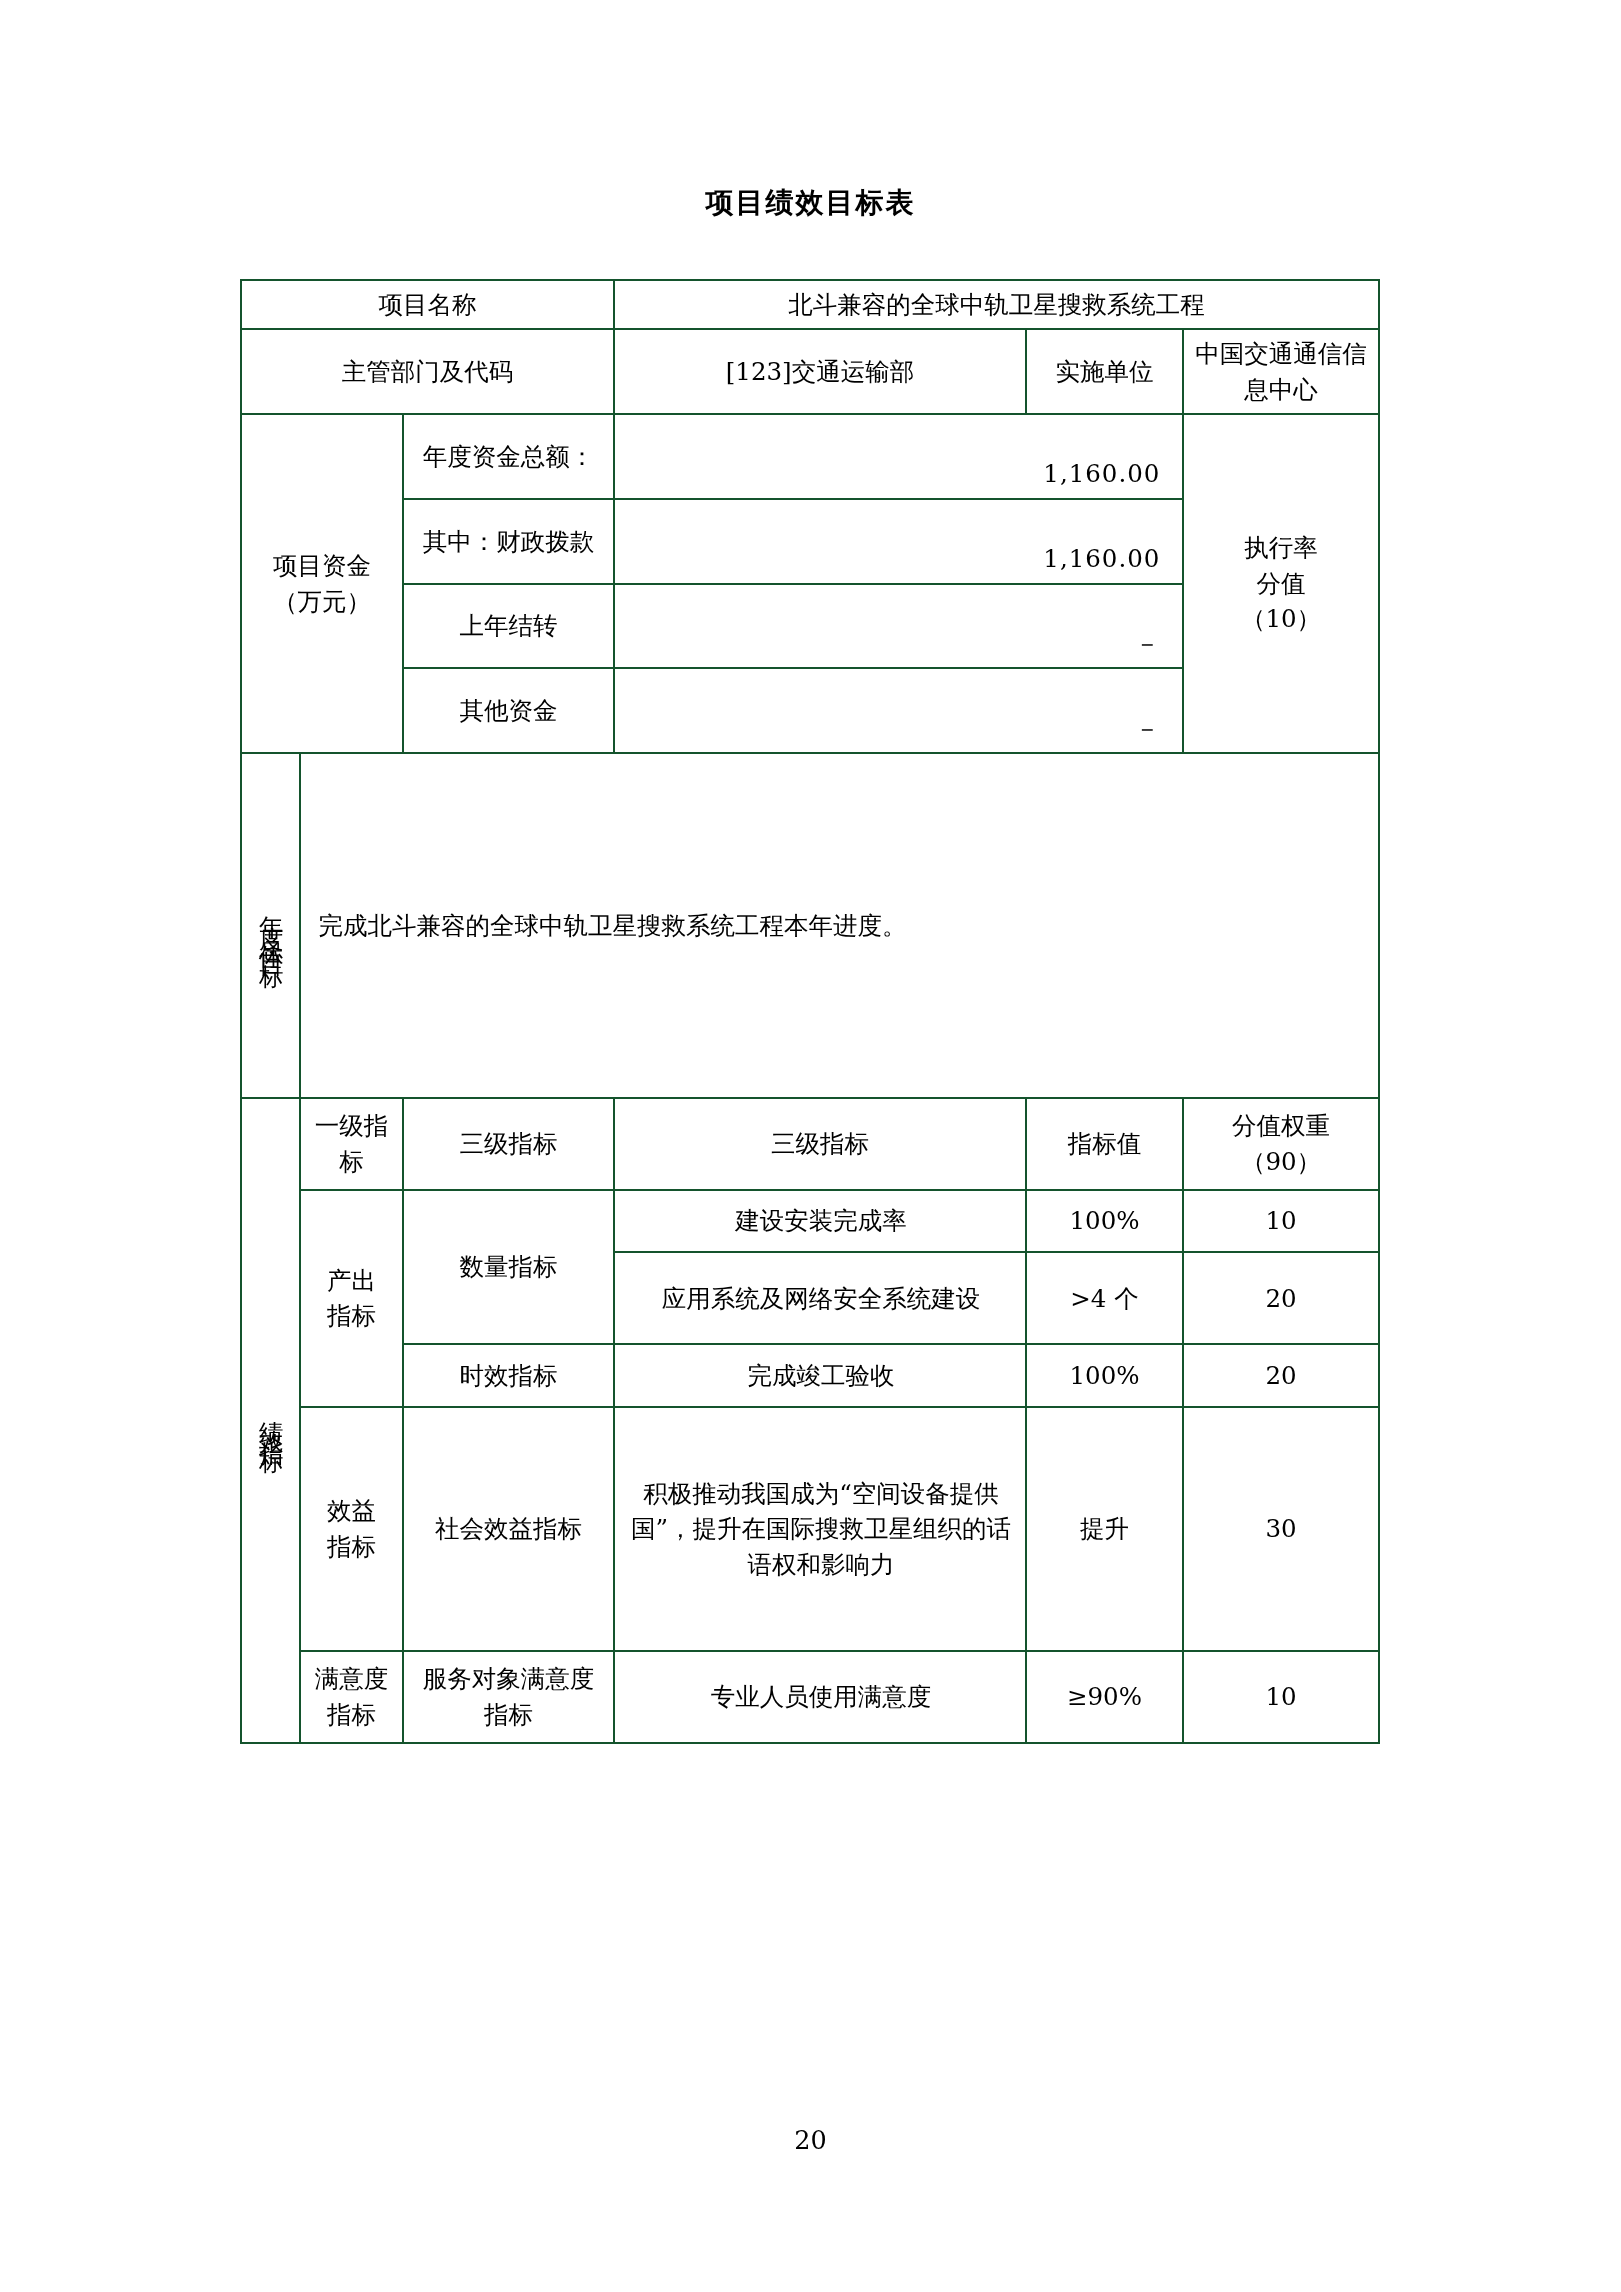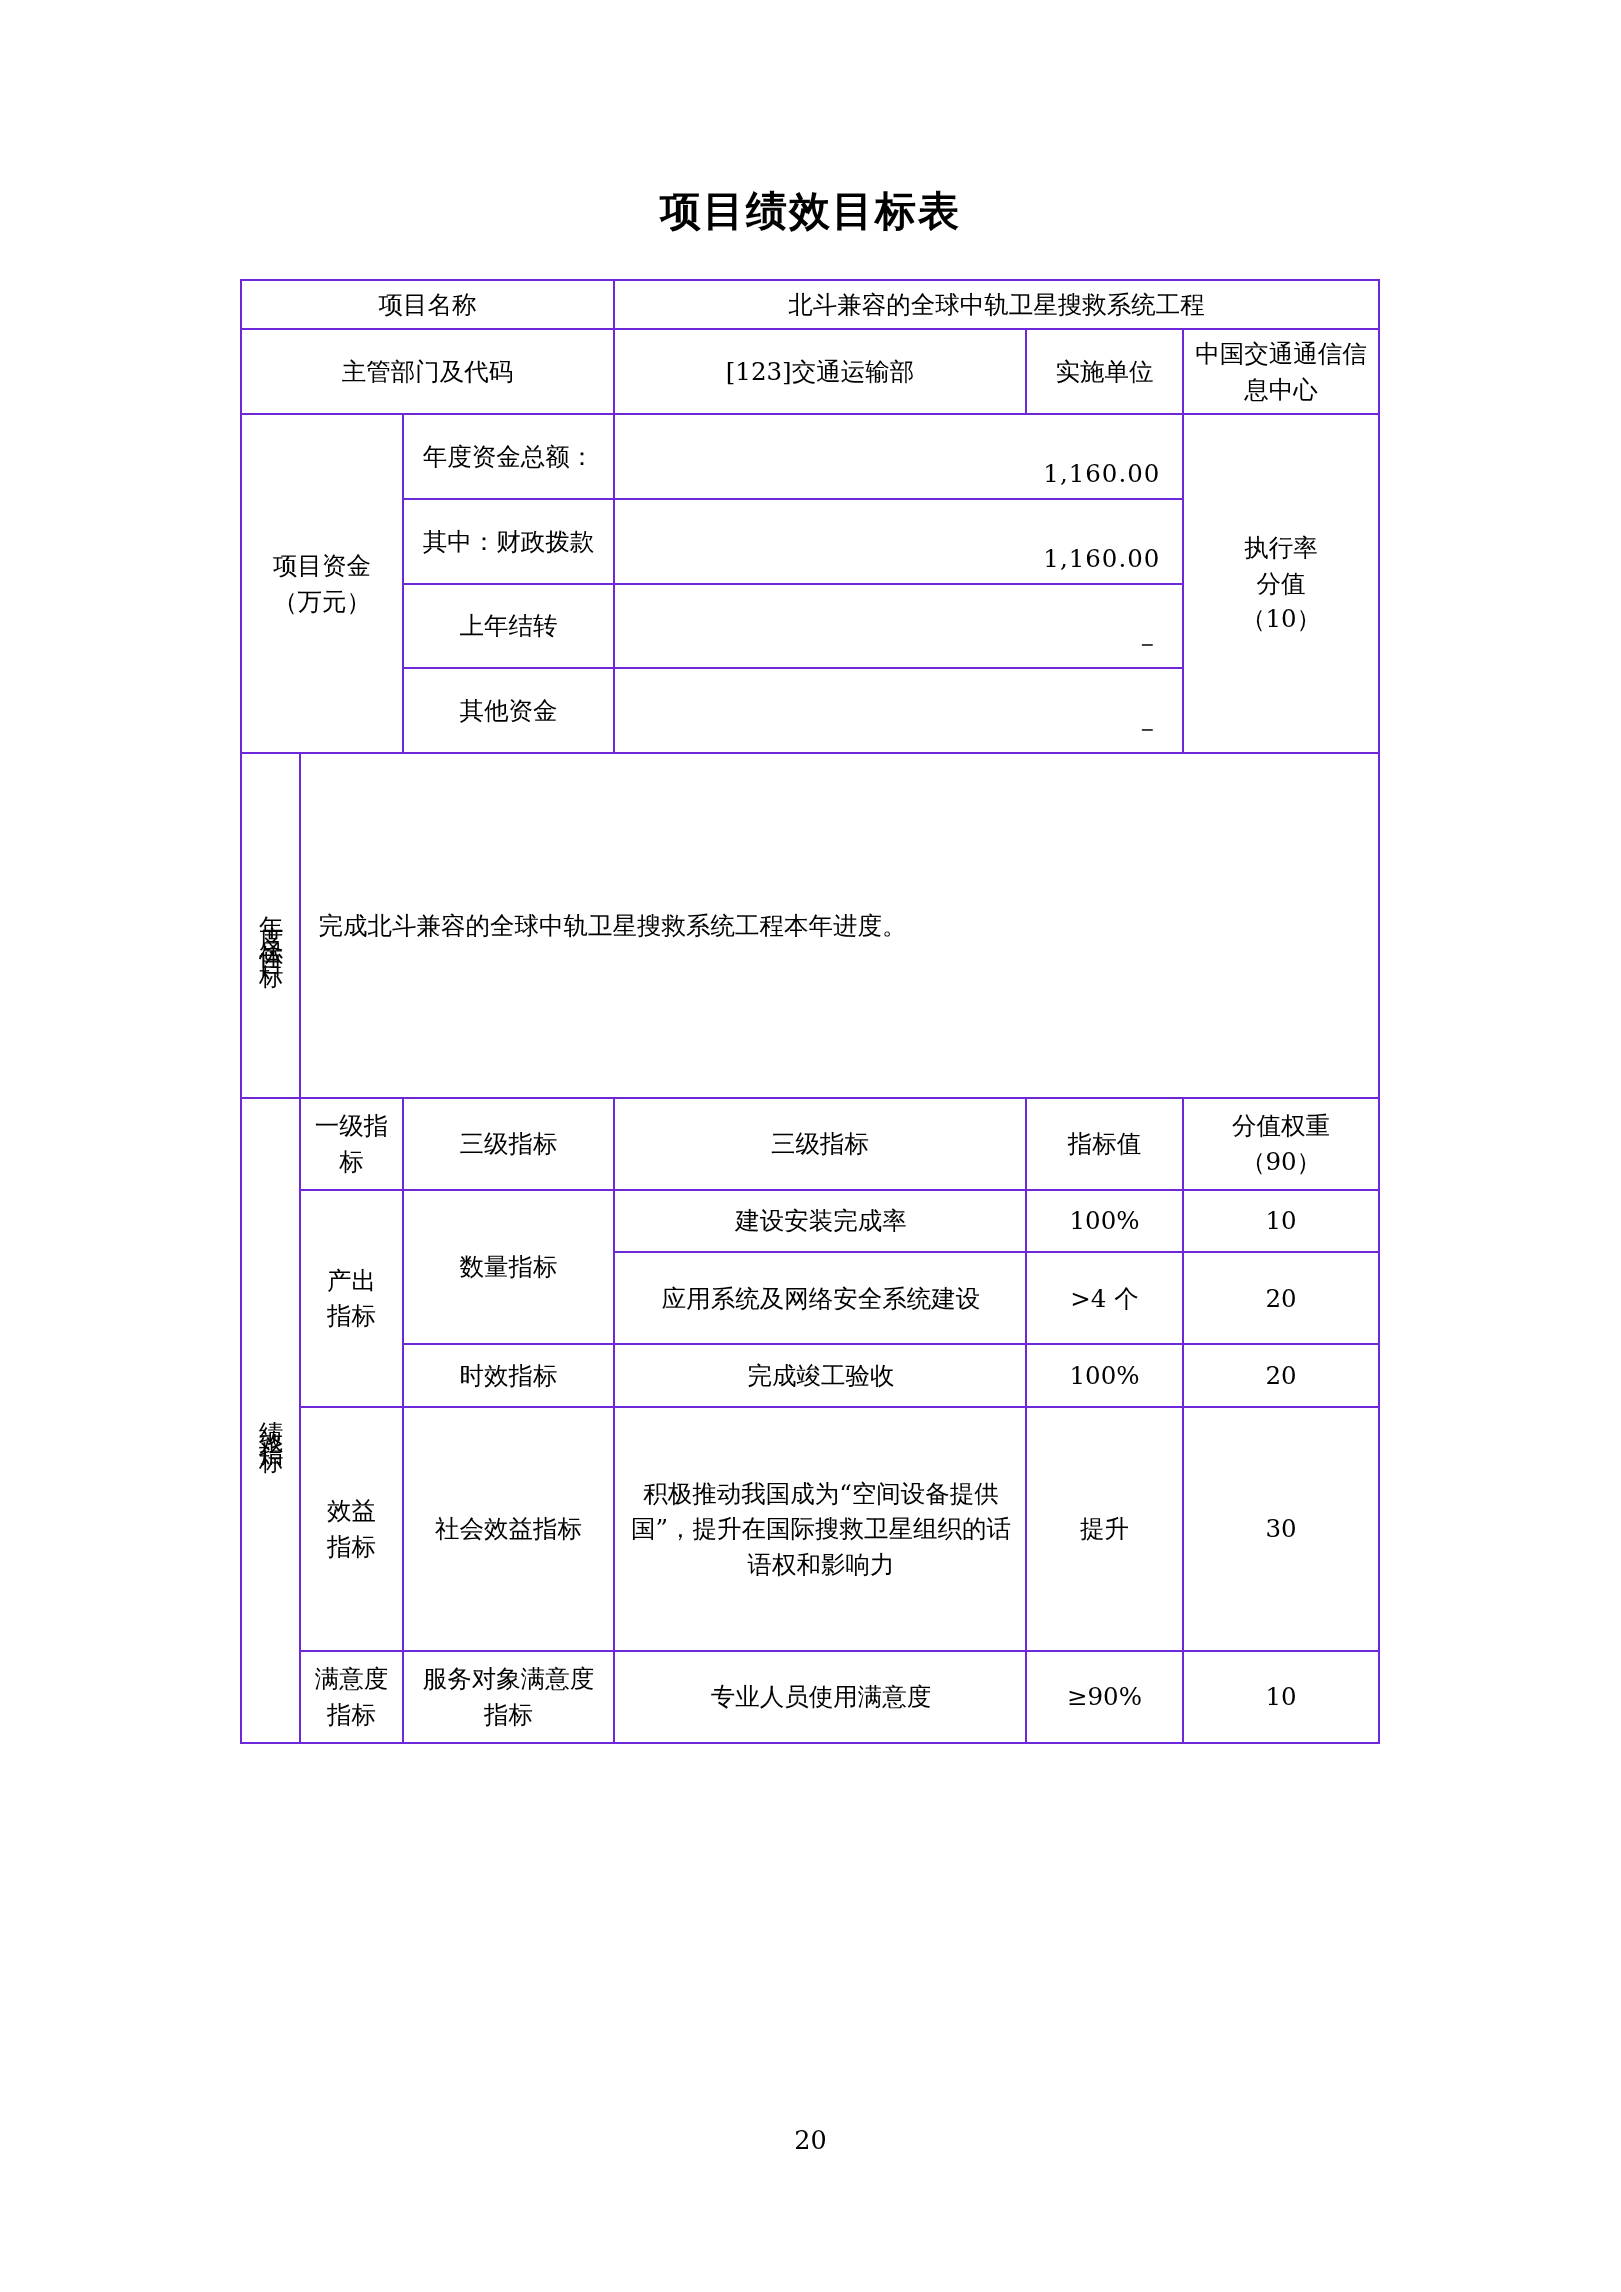--- a/index.html
+++ b/index.html
@@ -19,40 +19,40 @@
     background: #ffffff;
     box-sizing: border-box;
     overflow: hidden;
   }
   .doc-title {
     position: absolute;
     top: 184px;
     left: 0;
     width: 1621px;
     text-align: center;
-    font-size: 41px;
+    font-size: 28px;
     font-weight: bold;
     letter-spacing: 2px;
     font-family: "DejaVu Sans", "Liberation Sans", sans-serif;
   }
   .table-wrap {
     position: absolute;
     top: 279px;
     left: 240px;
     width: 1137px;
   }
   table.perf {
     border-collapse: collapse;
     table-layout: fixed;
     width: 1137px;
     font-size: 24.5px;
     font-family: "DejaVu Serif", "Liberation Serif", serif;
   }
   table.perf td {
-    border: 2px solid #6d28d9;
+    border: 2px solid #14532d;
     padding: 5.9px 7.8px;
     text-align: center;
     vertical-align: middle;
     line-height: 1.45;
     word-break: break-all;
   }
   .num-right {
     text-align: right !important;
     padding-right: 21.6px !important;
     vertical-align: bottom !important;

